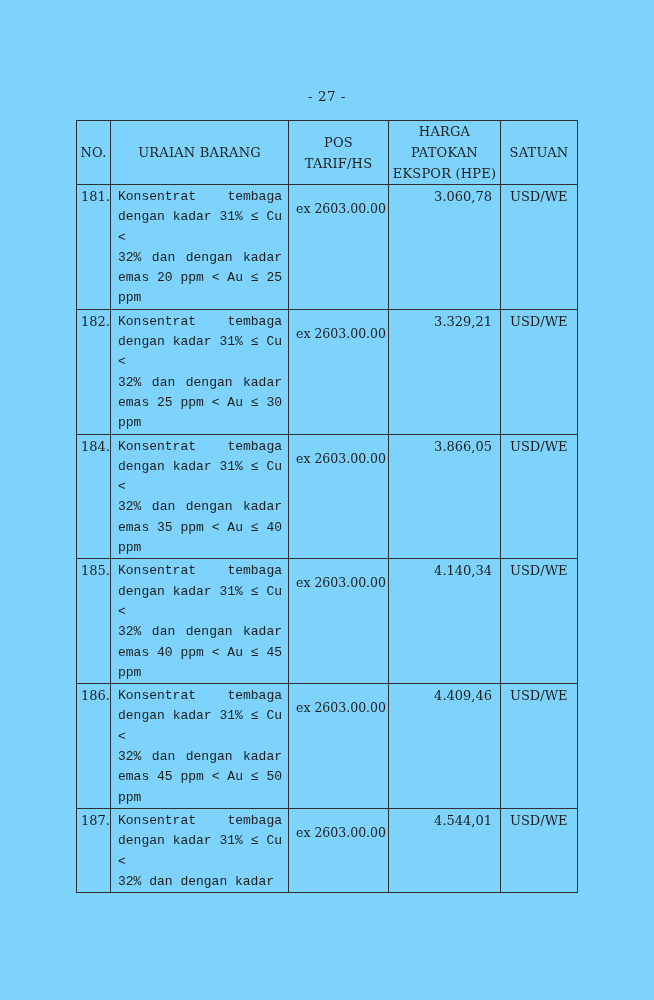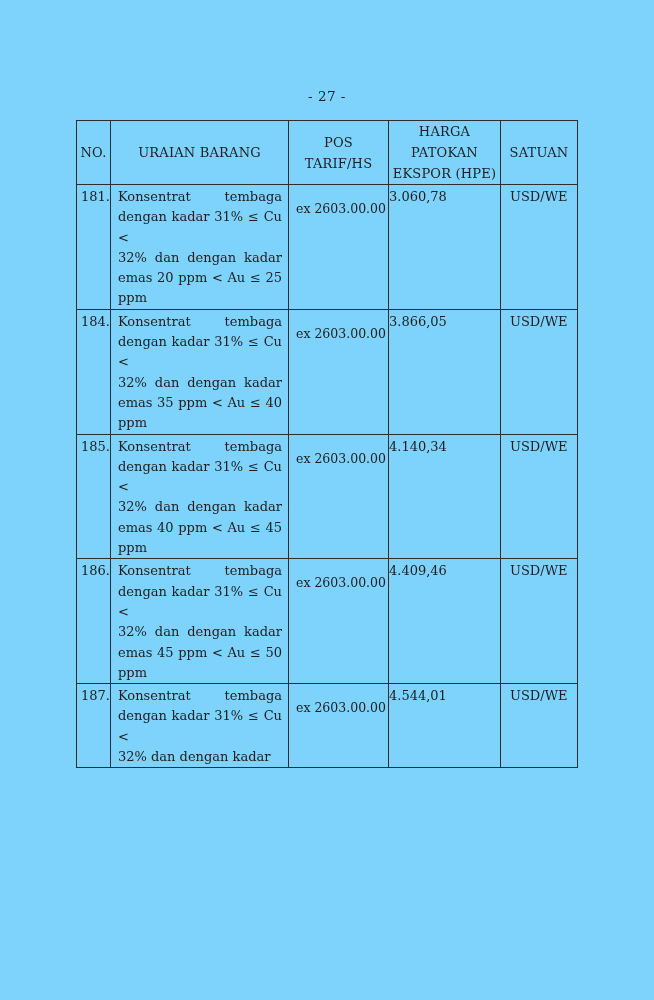--- a/index.html
+++ b/index.html
@@ -54,30 +54,31 @@
   td.c-no {
     text-align: right;
     padding-top: 2px;
     line-height: 20.3px;
   }
   td.c-desc { padding: 2px 6px 0 7px; }
   .dl {
     text-align: justify;
     text-align-last: justify;
     line-height: 20.3px;
+    font-family: Liberation Mono, monospace;
   }
   .dl:last-child { text-align-last: left; }
   td.c-pos {
     padding: 14px 0 0 7px;
     white-space: nowrap;
     font-size: 12.5px;
     line-height: 20.8px;
   }
   td.c-hpe {
-    text-align: left;
+    text-align: right;
     padding: 2px 8px 0 0;
     line-height: 20.3px;
   }
   td.c-sat {
     padding: 2px 0 0 9px;
     white-space: nowrap;
     line-height: 20.3px;
   }
 </style>
 </head>
@@ -119,20 +120,33 @@
           <div class="dl">dengan kadar 31% ≤ Cu &lt;</div>
           <div class="dl">32% dan dengan kadar</div>
           <div class="dl">emas 20 ppm &lt; Au ≤ 25</div>
           <div class="dl">ppm</div>
         </td>
         <td class="c-pos">ex 2603.00.00</td>
         <td class="c-hpe">3.060,78</td>
         <td class="c-sat">USD/WE</td>
       </tr>
 
+      <tr class="h5">
+        <td class="c-no">182.</td>
+        <td class="c-desc">
+          <div class="dl">Konsentrat tembaga</div>
+          <div class="dl">dengan kadar 31% ≤ Cu &lt;</div>
+          <div class="dl">32% dan dengan kadar</div>
+          <div class="dl">emas 25 ppm &lt; Au ≤ 30</div>
+          <div class="dl">ppm</div>
+        </td>
+        <td class="c-pos">ex 2603.00.00</td>
+        <td class="c-hpe">3.329,21</td>
+        <td class="c-sat">USD/WE</td>
+      </tr>
 
 
       <tr class="h5">
         <td class="c-no">184.</td>
         <td class="c-desc">
           <div class="dl">Konsentrat tembaga</div>
           <div class="dl">dengan kadar 31% ≤ Cu &lt;</div>
           <div class="dl">32% dan dengan kadar</div>
           <div class="dl">emas 35 ppm &lt; Au ≤ 40</div>
           <div class="dl">ppm</div>

